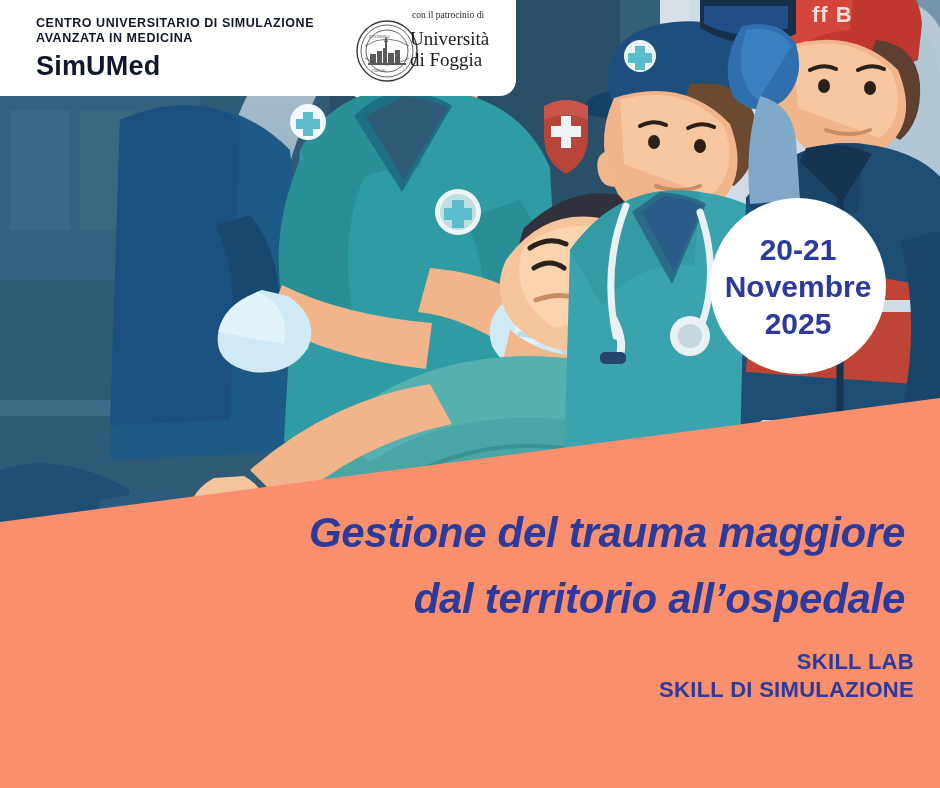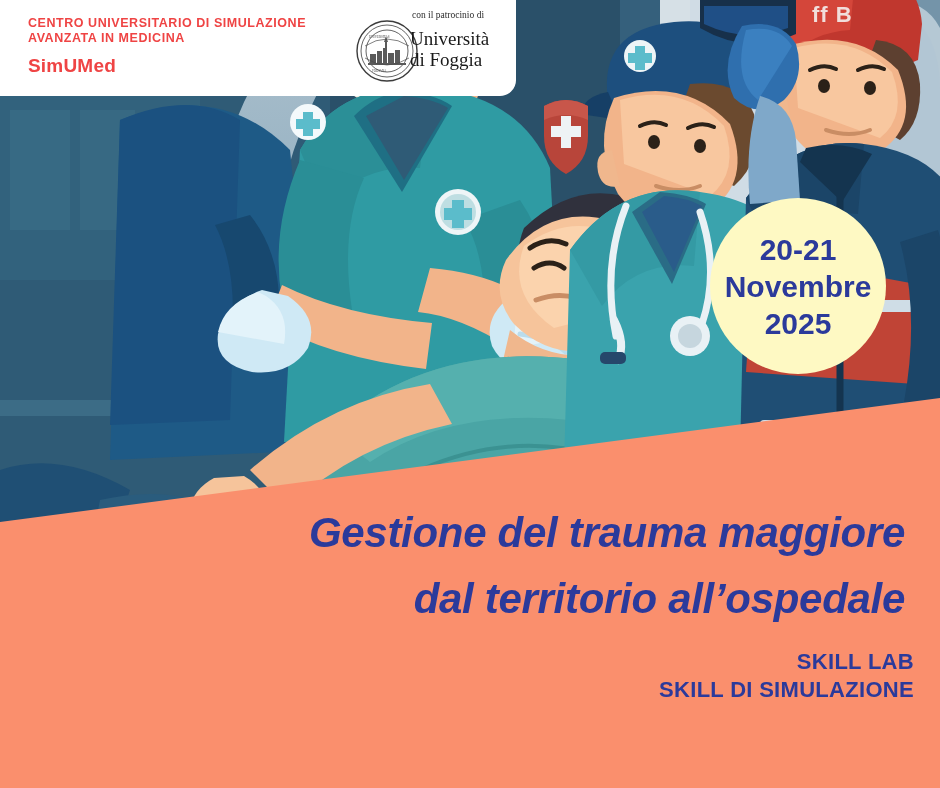--- a/index.html
+++ b/index.html
@@ -20,38 +20,38 @@
     background:linear-gradient(177.5deg,#ffffff 0px,#fff3ee 42px,#ffd9c9 90px,#fc9e7f 150px,#fa8f6d 195px,#fa8f6d 100%);
     clip-path:polygon(0 522px, 940px 398px, 940px 788px, 0 788px);
   }
 
   
   .logobox{
     position:absolute;left:0;top:0;width:516px;height:96px;
     background:#ffffff;border-bottom-right-radius:16px;
     display:flex;align-items:center;
   }
-  .logo-text{margin-left:28px;width:300px;color:#ef4444;}
+  .logo-text{margin-left:36px;width:300px;color:#0f172a;}
   .logo-line1{font-size:12.5px;font-weight:bold;letter-spacing:.55px;line-height:15px;text-transform:uppercase;}
-  .logo-brand{font-size:19px;font-weight:bold;letter-spacing:.2px;line-height:30px;margin-top:5px;}
+  .logo-brand{font-size:27px;font-weight:bold;letter-spacing:.2px;line-height:30px;margin-top:5px;}
   .patro{position:absolute;left:350px;top:8px;width:160px;height:82px;}
   .patro-label{
     position:absolute;left:62px;top:2px;width:100px;text-align:left;
     font-family:"Liberation Serif",serif;font-size:9.5px;color:#2b2b2b;
   }
   .patro-name{
     position:absolute;left:60px;top:20px;width:104px;
     font-family:"Liberation Serif",serif;font-size:19px;line-height:21px;color:#1a1a1a;
   }
   .seal{position:absolute;left:6px;top:12px;width:62px;height:62px;}
 
   
   .datebadge{
     position:absolute;left:710px;top:198px;width:176px;height:176px;border-radius:50%;
-    background:#fef9c3;display:flex;flex-direction:column;align-items:center;justify-content:center;
+    background:#ffffff;display:flex;flex-direction:column;align-items:center;justify-content:center;
     color:#2b3a9b;font-weight:bold;font-size:30px;line-height:37px;text-align:center;
   }
 
   
   .headline{
     position:absolute;left:0;top:500px;width:905px;text-align:right;
     color:#2b3a9b;font-weight:bold;font-style:italic;
     font-size:42px;line-height:66px;letter-spacing:-.3px;
   }
   .headline div{white-space:nowrap;}

